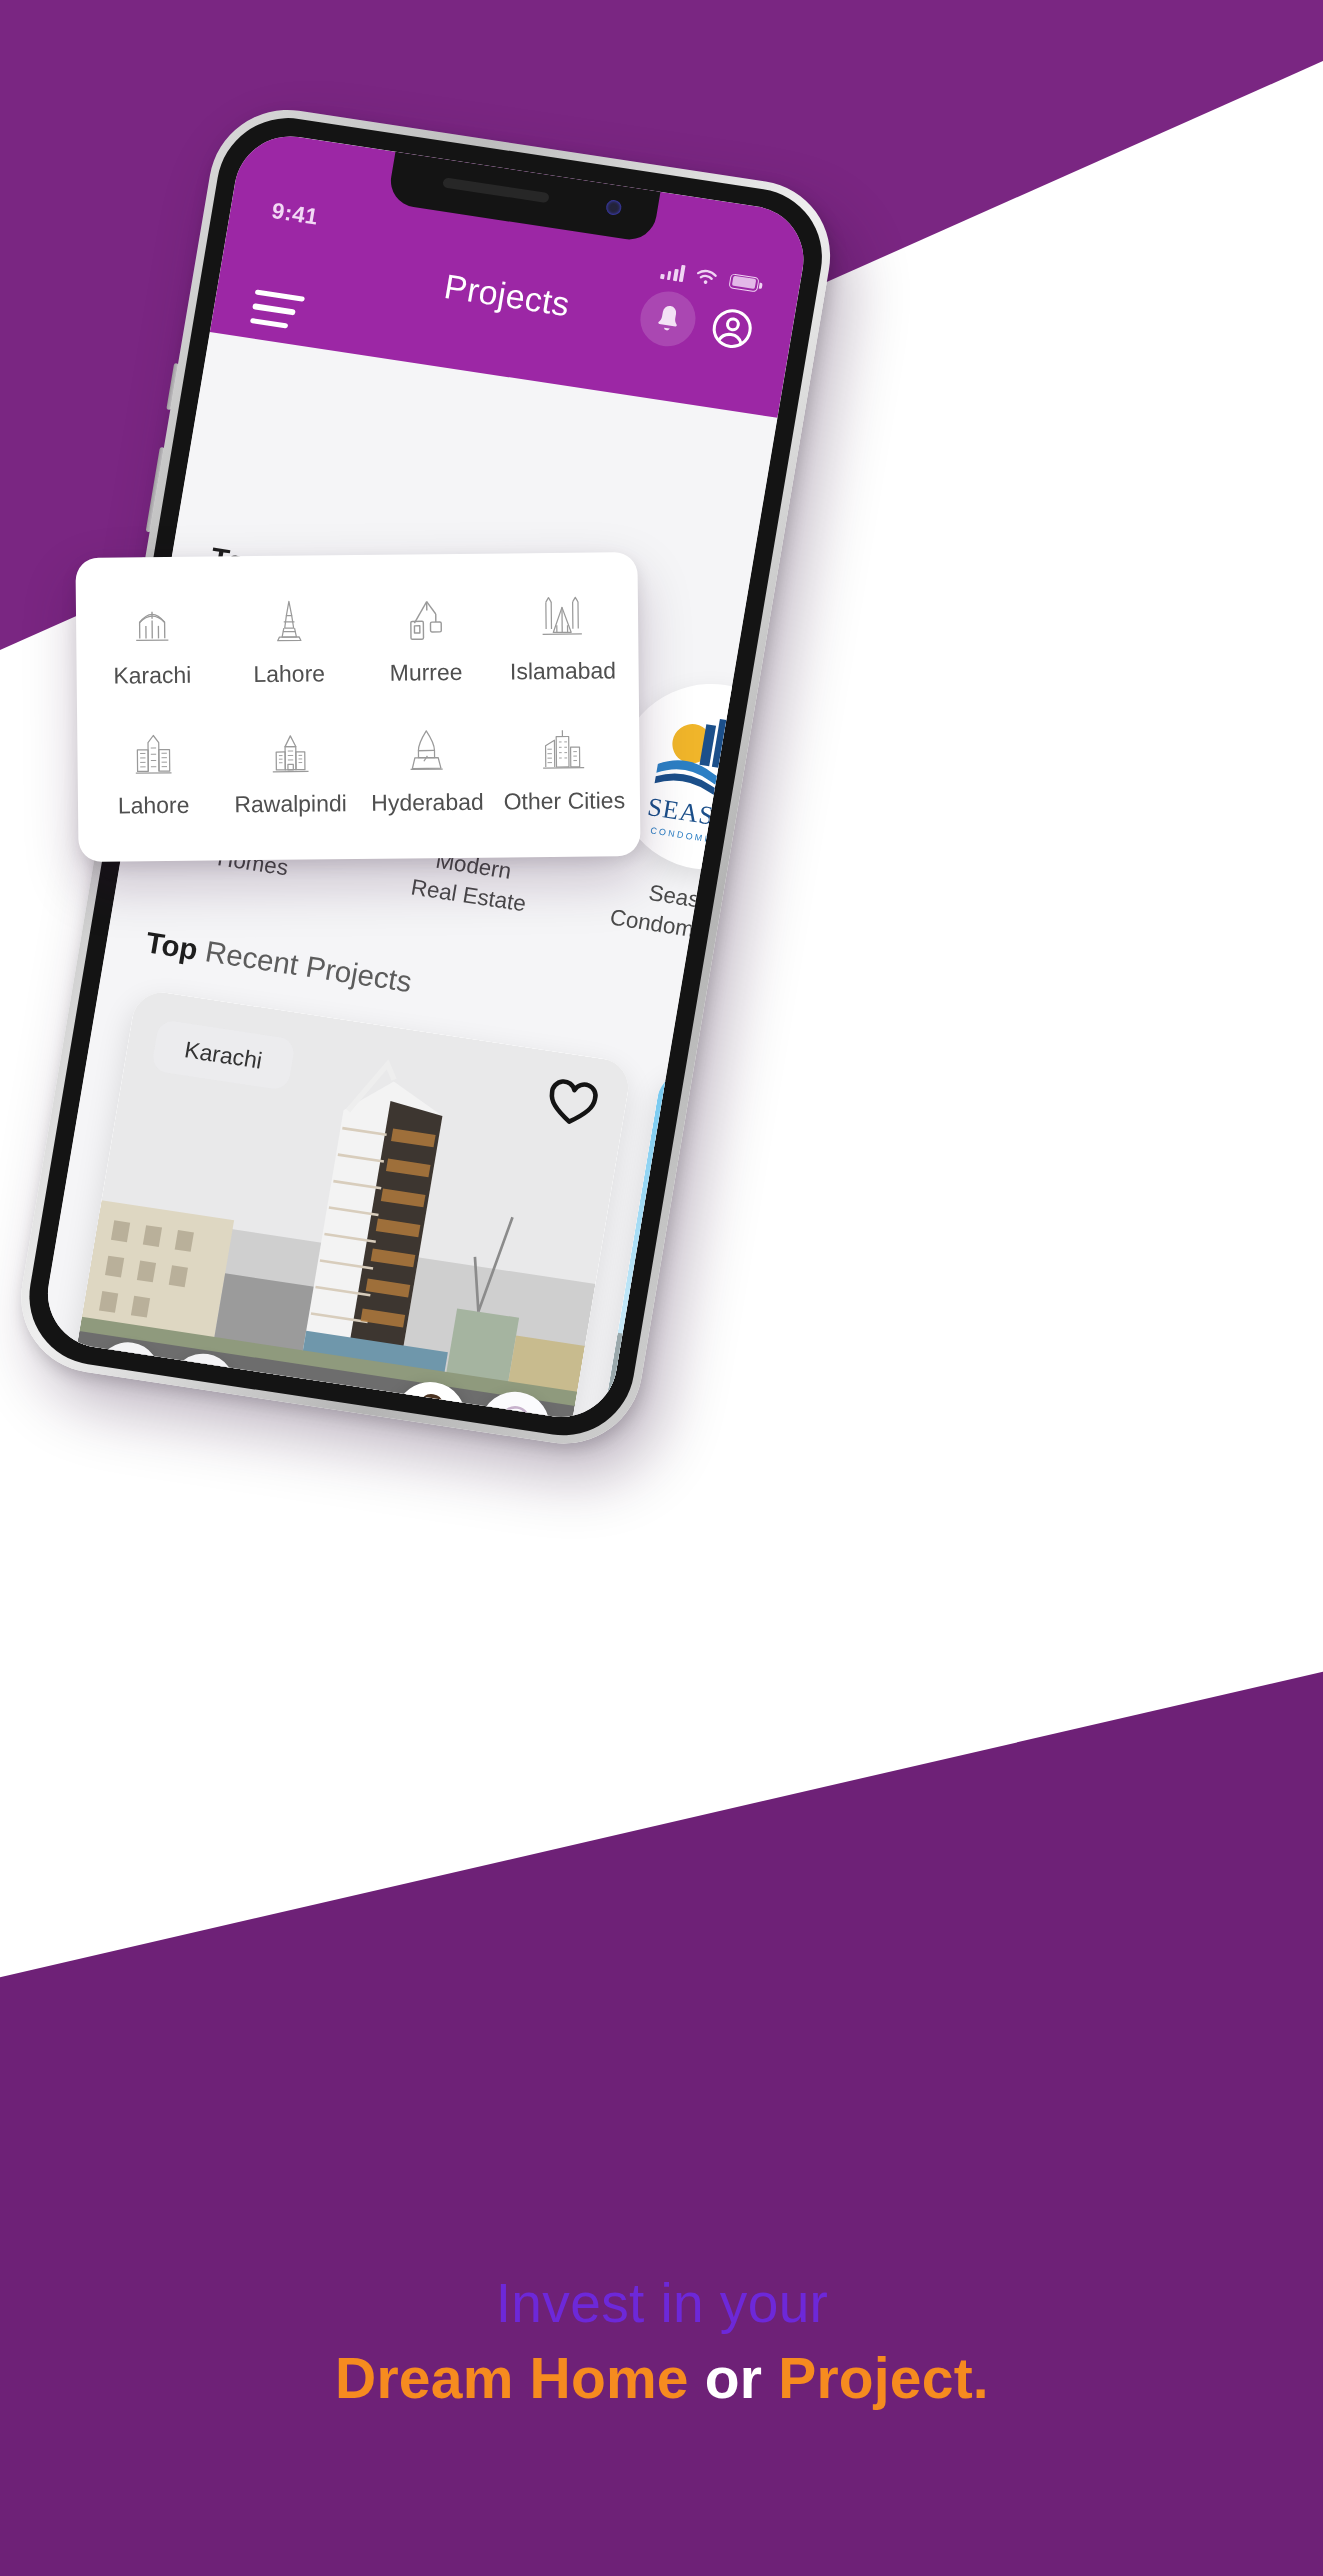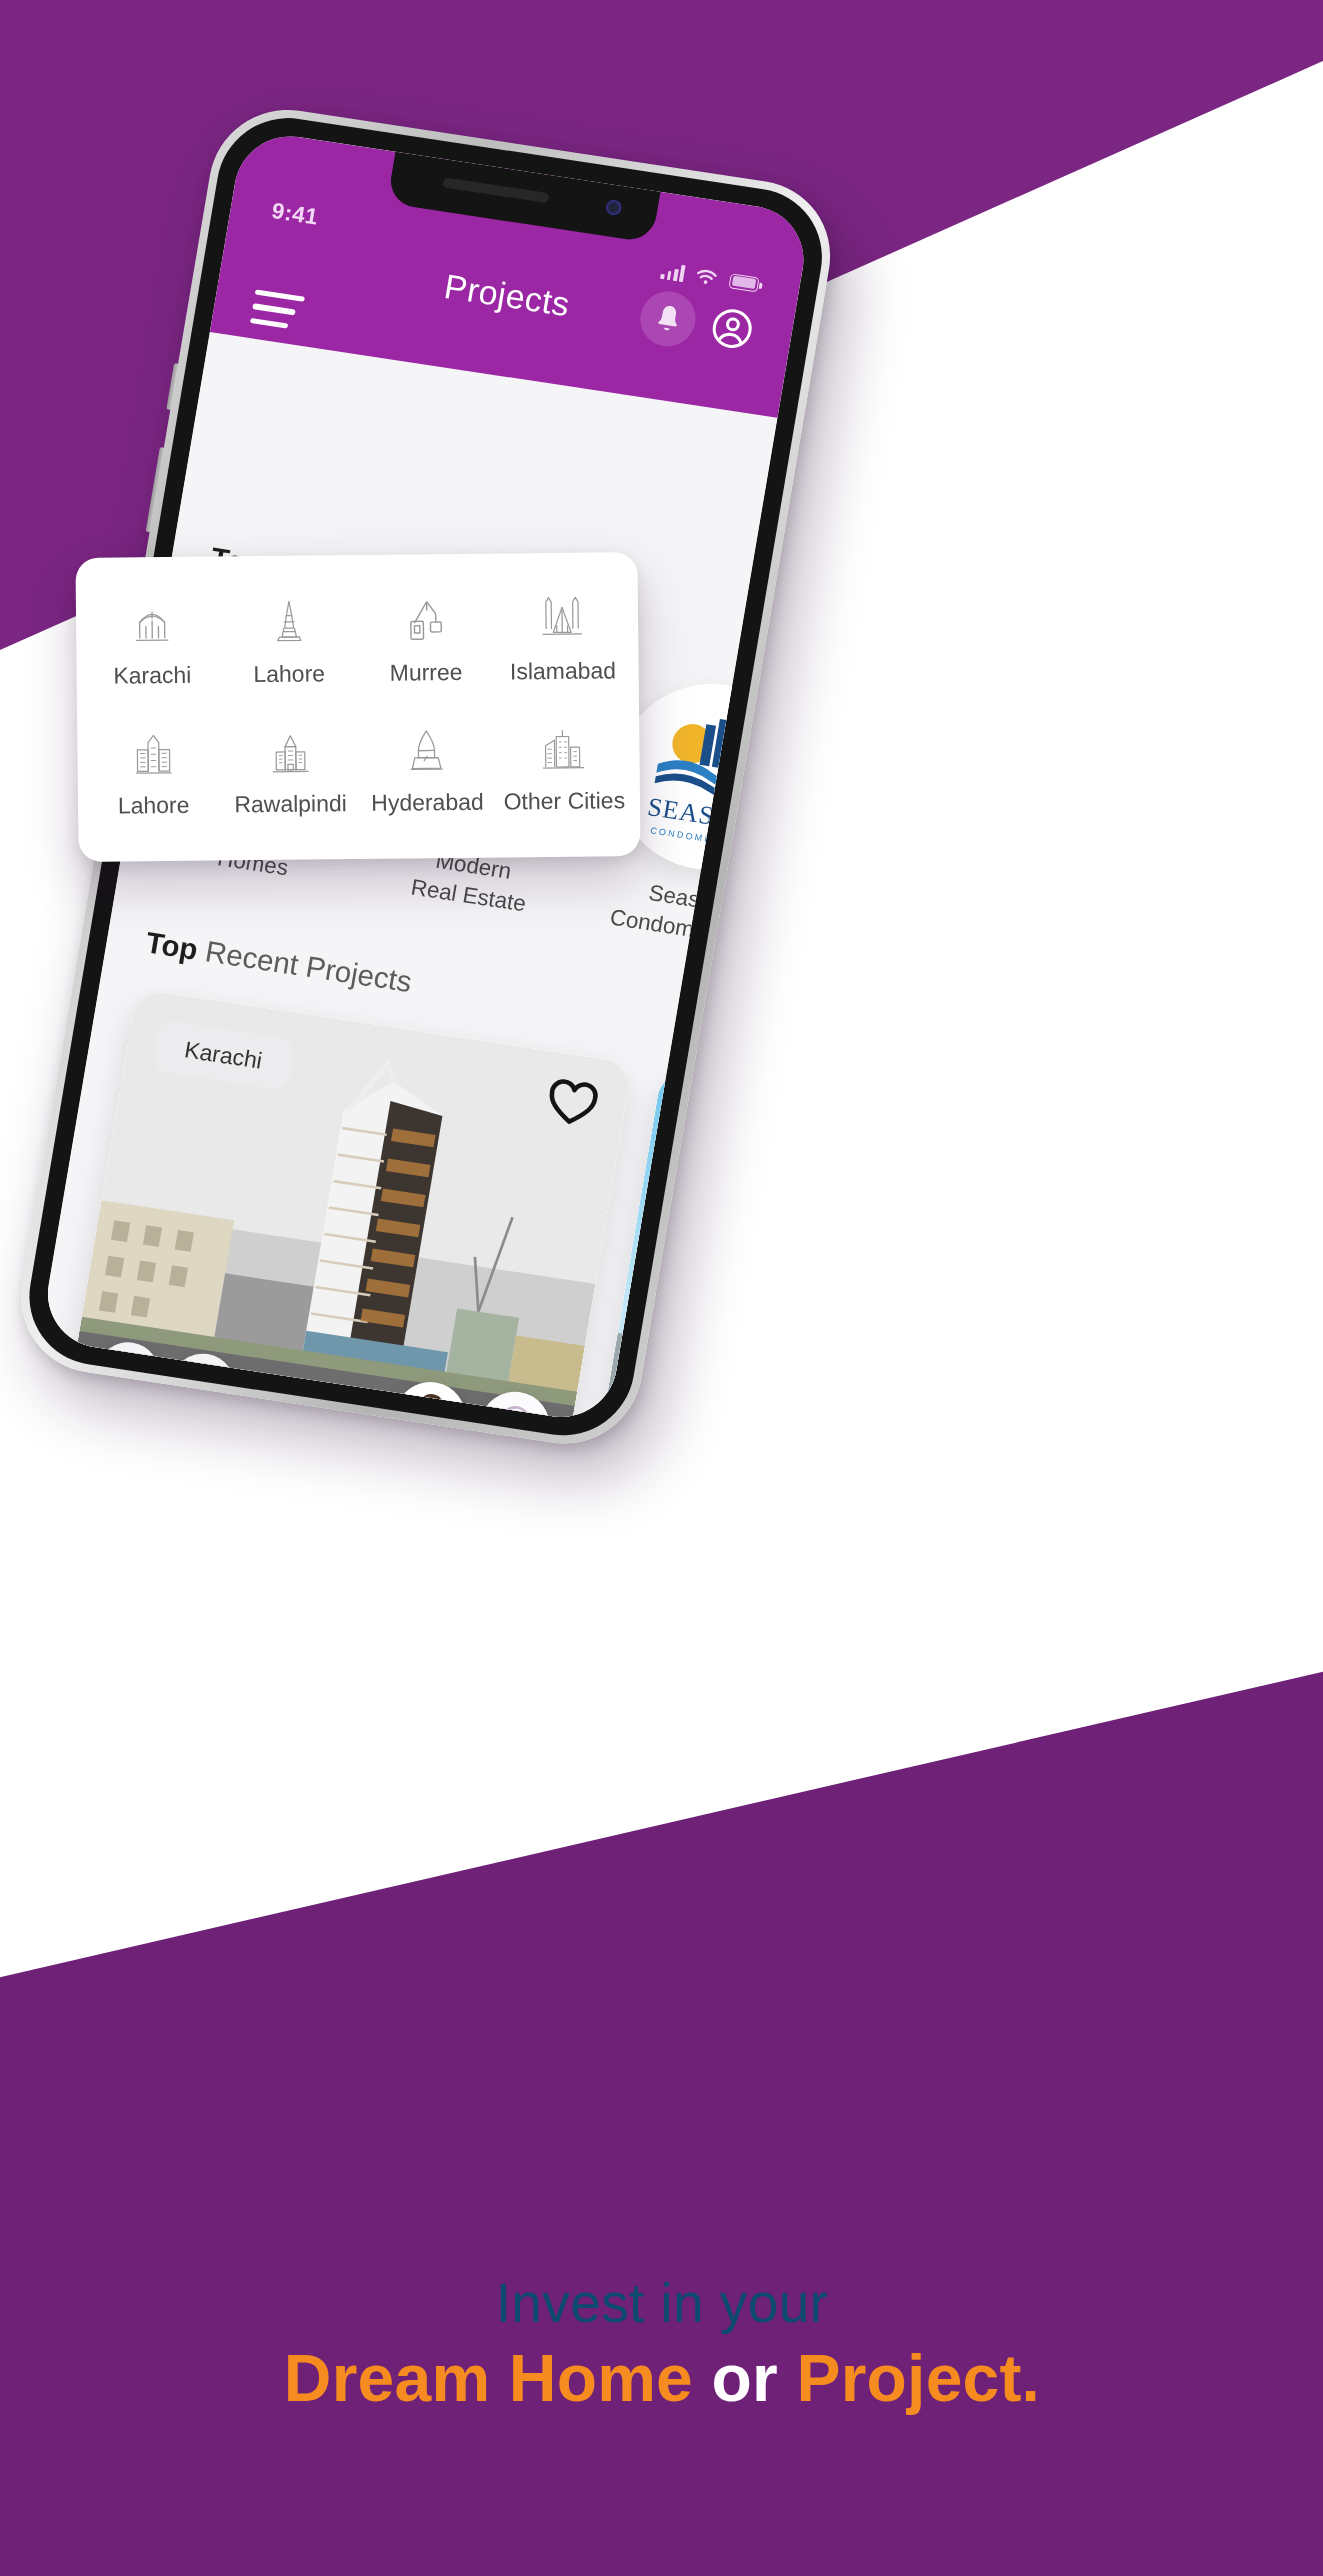--- a/index.html
+++ b/index.html
@@ -34,26 +34,26 @@
 
   
   .tagline {
     position: absolute; left: 0; right: 0; top: 2267px;
     text-align: center;
     z-index: 40;
   }
   .tagline .l1 {
     display: block;
     font-size: 55px; line-height: 72px;
-    color: #0c4a6e; font-weight: 400;
+    color: #6d28d9; font-weight: 400;
     letter-spacing: 0.4px;
   }
   .tagline .l2 {
     display: block;
-    font-size: 66px; line-height: 79px;
+    font-size: 57px; line-height: 79px;
     font-weight: 700; letter-spacing: 0.2px;
   }
   .tagline .hl { color: #F68B1F; }
   .tagline .wht { color: #ffffff; }
 
   
   #phone-wrap {
     position: absolute;
     left: 134px; top: 139px;
     width: 626px; height: 1279px;

